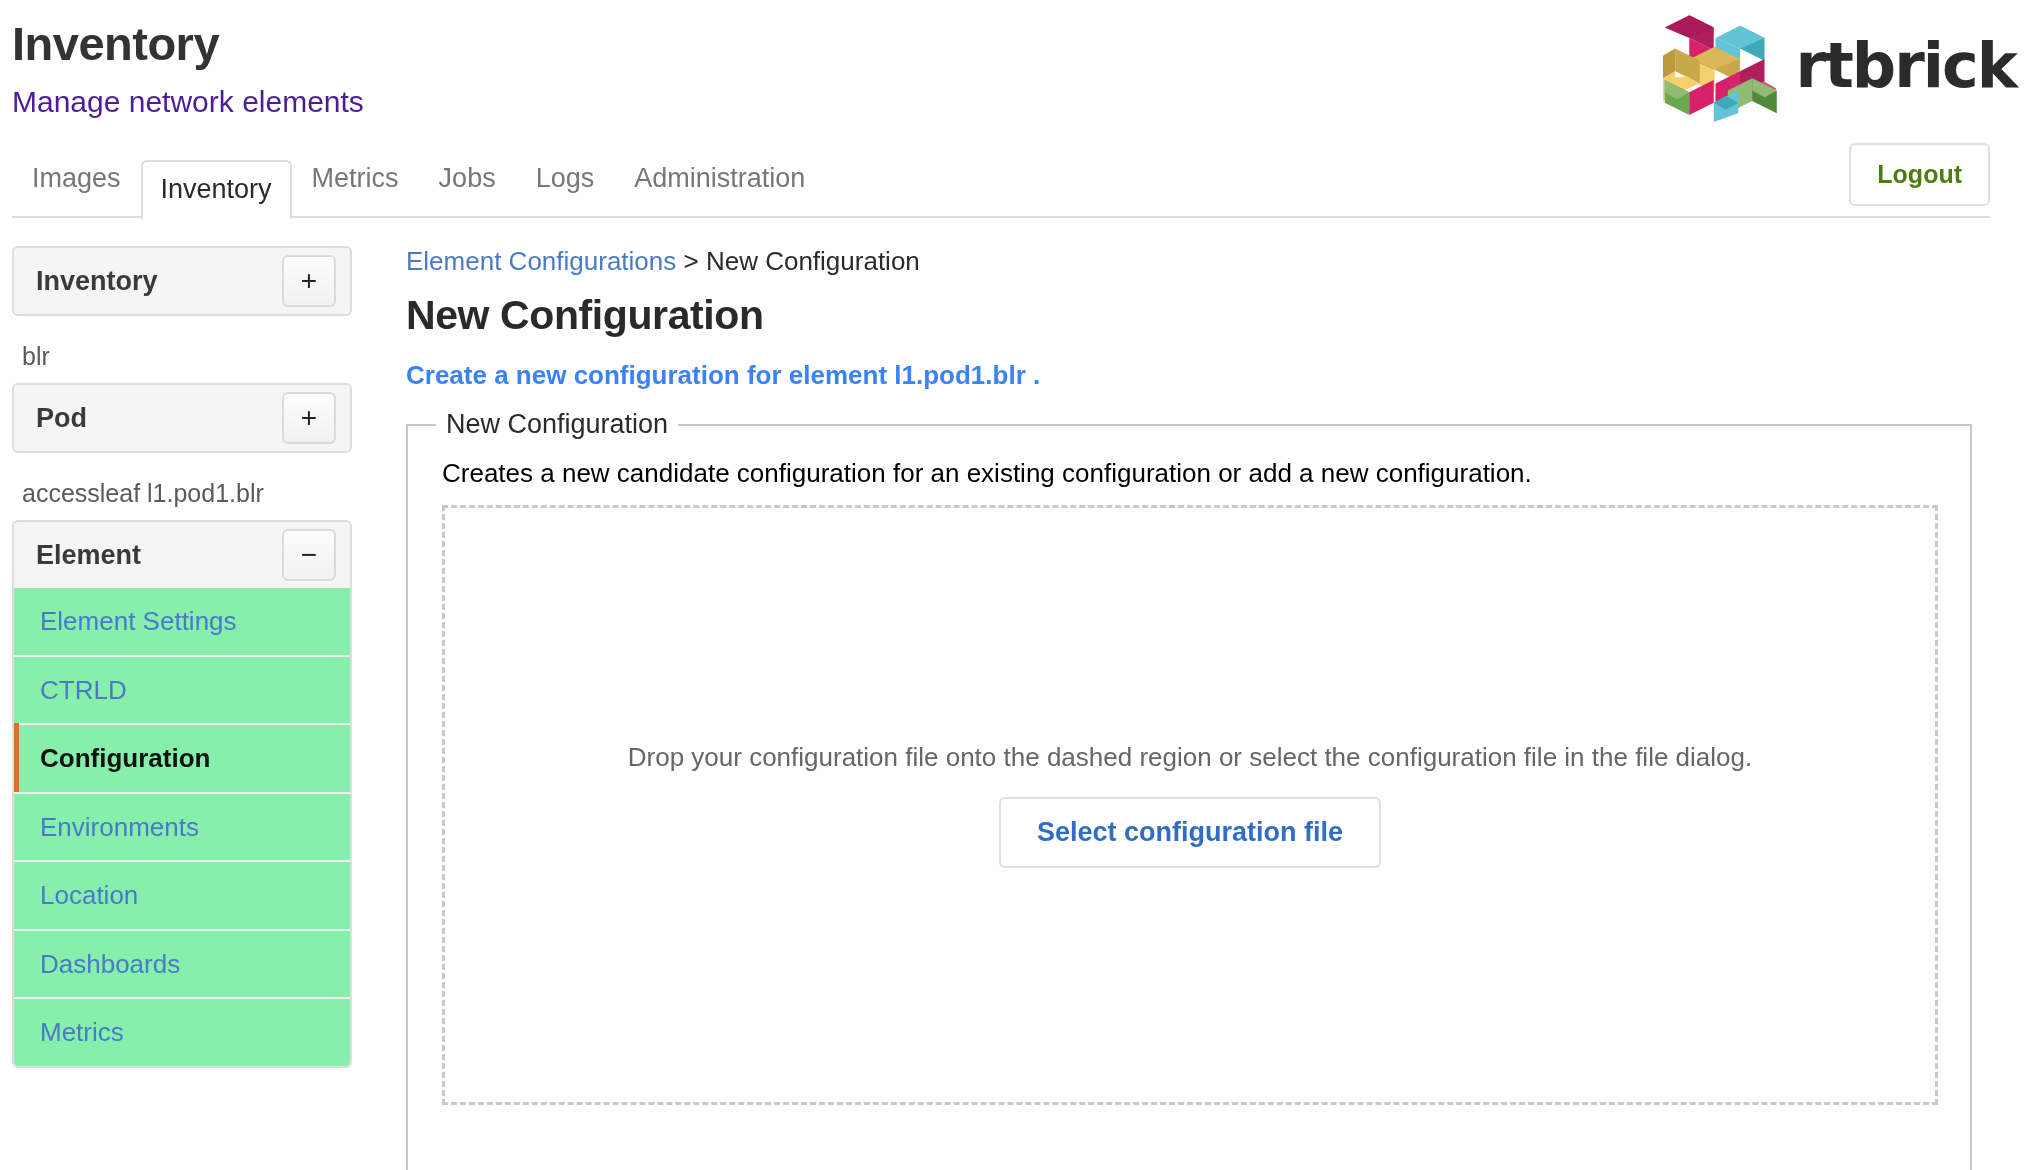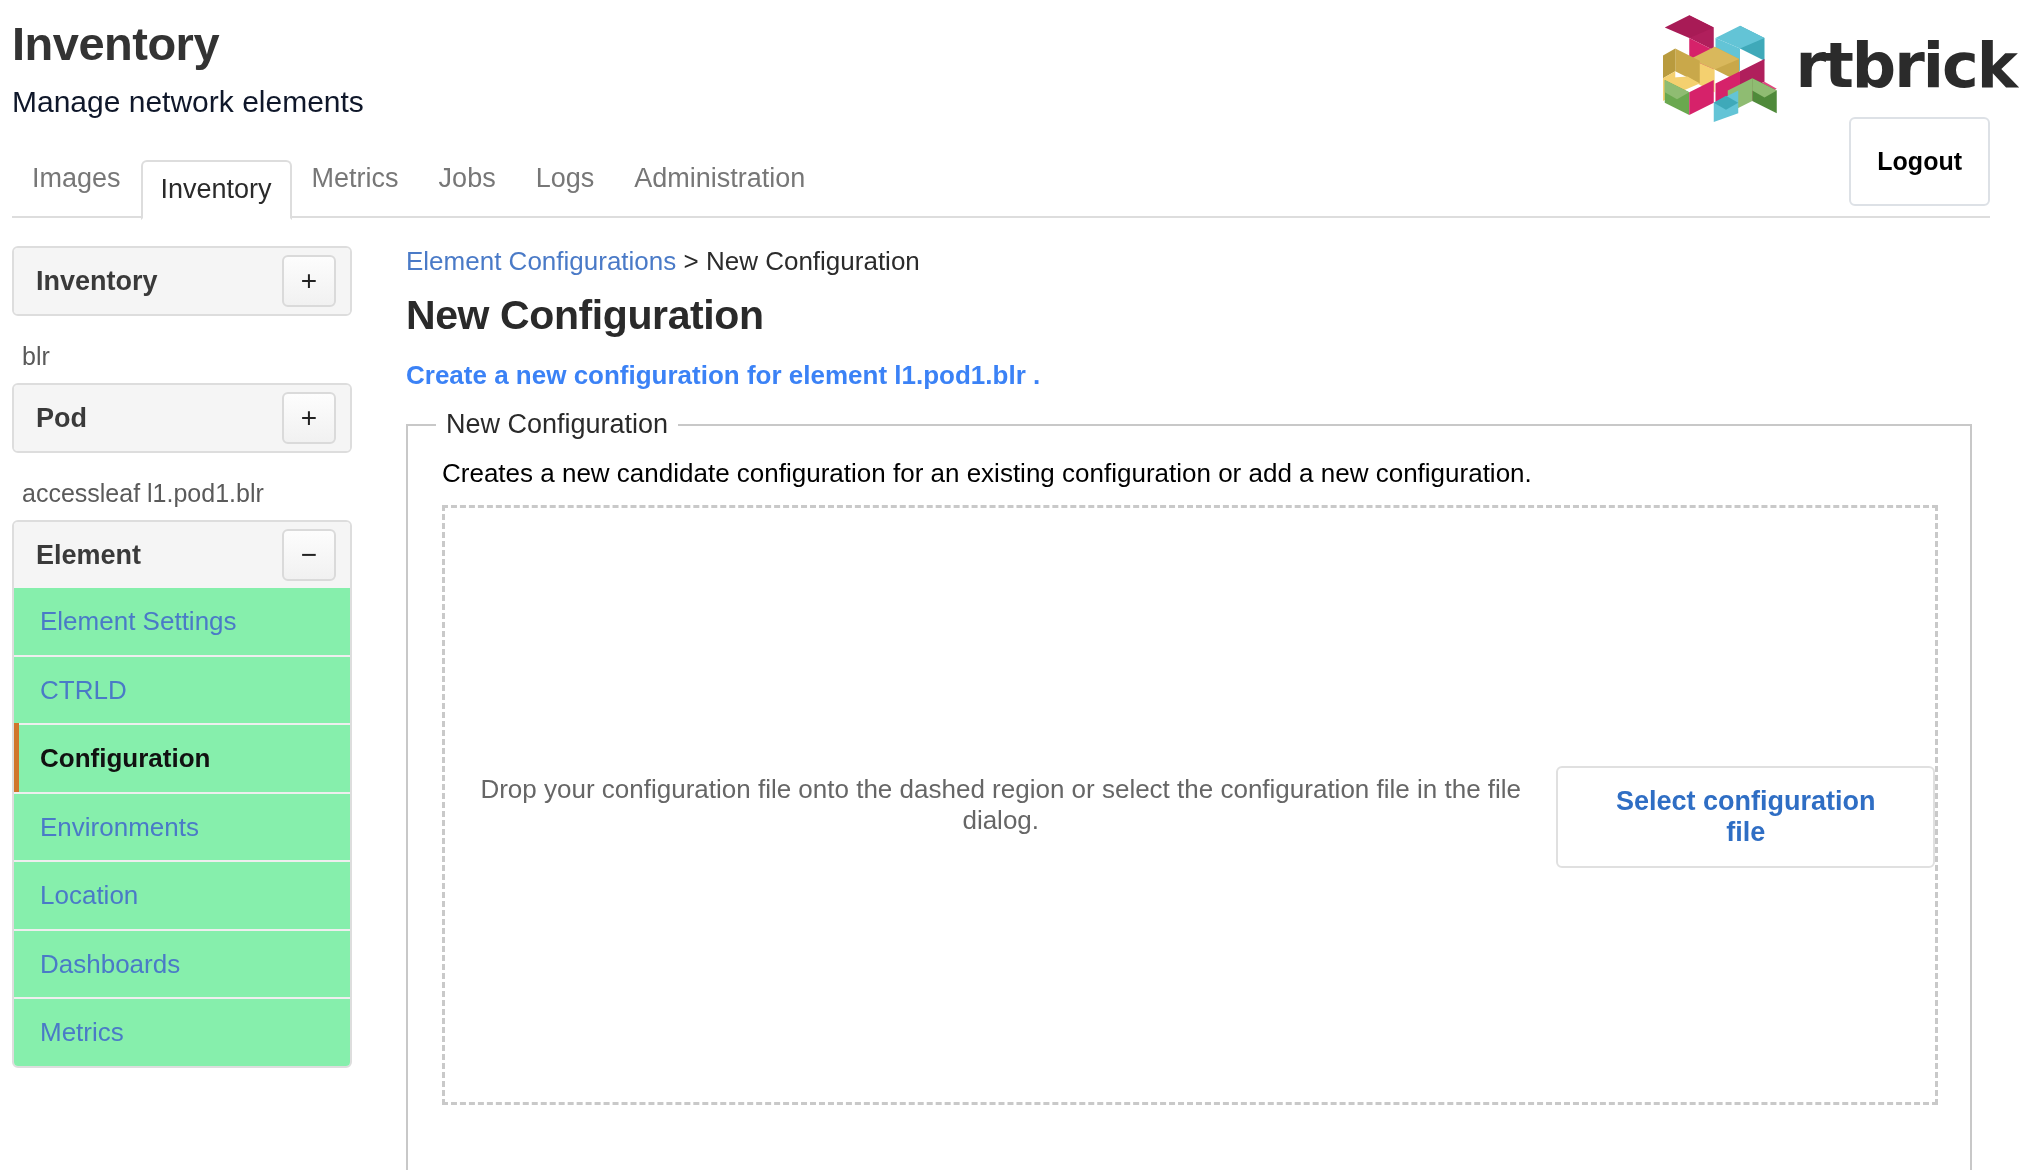--- a/index.html
+++ b/index.html
@@ -27,21 +27,21 @@
     font-size: 47px;
     font-weight: bold;
     line-height: 1.0;
     color: #333333;
     letter-spacing: -0.5px;
     margin: 0;
     padding-top: 6px;
   }
   .app-subtitle {
     font-size: 30px;
-    color: #0f172a;
+    color: #4c1d95;
     line-height: 1.0;
     margin: 0;
     padding-top: 20px;
     font-weight: normal;
   }
   .brand {
     position: absolute;
     top: 10px;
     right: 28px;
     display: flex;
@@ -96,24 +96,24 @@
     padding-top: 14px;
     padding-bottom: 15px;
   }
   .logout-btn {
     position: absolute;
     right: 0;
     bottom: 12px;
     background: #ffffff;
     border: 2px solid #dde1e6;
     border-radius: 6px;
-    color: #000000;
+    color: #4d7c0f;
     font-size: 25px;
     font-weight: bold;
-    padding: 28px 26px;
+    padding: 15px 26px;
     cursor: pointer;
     font-family: "Liberation Sans", sans-serif;
     z-index: 3;
   }
 
   
   .content {
     display: flex;
     padding: 28px 0 0 0;
     height: 952px;
@@ -239,20 +239,21 @@
   .box-desc {
     font-size: 26px;
     color: #000000;
     padding: 12px 0 16px 12px;
   }
   .dropzone {
     border: 3px dashed #c9c9c9;
     height: 600px;
     margin: 0 8px 0 12px;
     display: flex;
+    flex-direction: column;
     align-items: center;
     justify-content: center;
     cursor: pointer;
   }
   .dropzone-text {
     font-size: 26px;
     color: #666666;
     text-align: center;
   }
   .select-file-btn {

